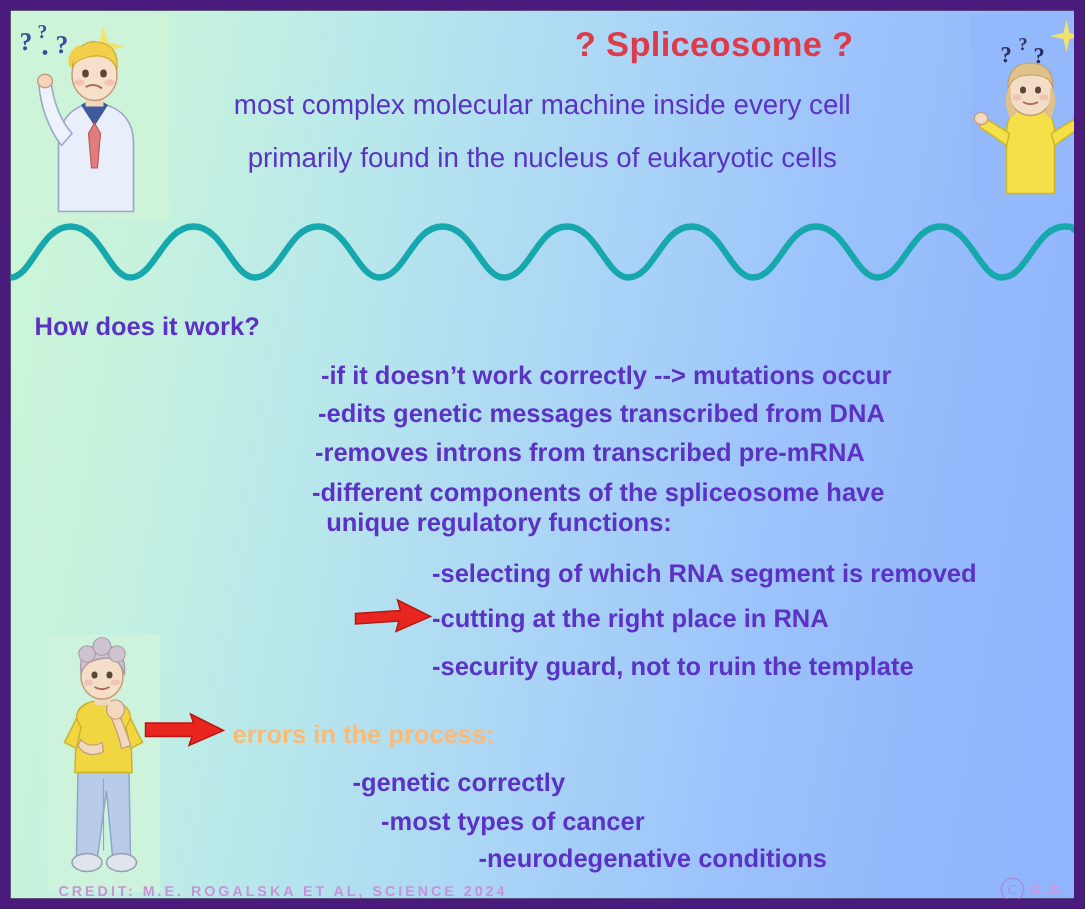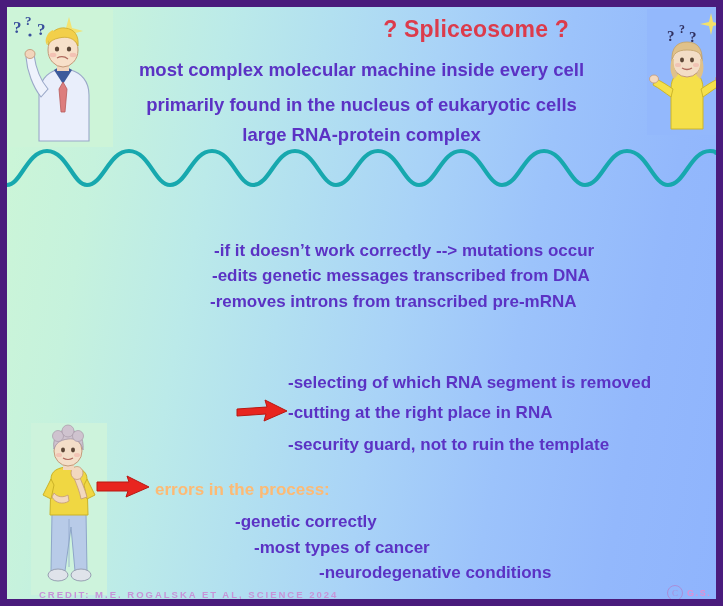--- a/index.html
+++ b/index.html
@@ -51,21 +51,21 @@
     font-weight: bold;
     color: #dc3b4b;
     letter-spacing: .2px;
   }
   .headline {
     position: absolute;
     left: 0;
     width: 709px;
     text-align: center;
     font-size: 18.5px;
-    font-weight: bold;
+    font-weight: normal;
     color: #5b32c4;
   }
   .hl1 { top: 52px; }
   .hl2 { top: 87px; }
   .hl3 { top: 117px; }
 
   .question {
     position: absolute;
     left: 16px;
     top: 201px;
@@ -290,26 +290,28 @@
   </svg>
 
   <svg class="arrow arrow-err" width="56" height="26" viewBox="0 0 56 26">
     <path d="M2,8 L34,8 L32,2 L54,13 L31,23 L33,17 L2,17 Z" fill="#e8251f" stroke="#b81813" stroke-width="1"></path>
   </svg>
 
   <div class="title">? Spliceosome ?</div>
 
   <div class="headline hl1">most complex molecular machine inside every cell</div>
   <div class="headline hl2">primarily found in the nucleus of eukaryotic cells</div>
-  <div class="headline hl3">large RNA-protein complex</div>
-
+
+  <div class="question">How does it work?</div>
 
   <div class="bullet b3">-edits genetic messages transcribed from DNA</div>
   <div class="bullet b2">-if it doesn’t work correctly --&gt; mutations occur</div>
   <div class="bullet b4">-removes introns from transcribed pre-mRNA</div>
+  <div class="bullet b5">-different components of the spliceosome have
+  unique regulatory functions:</div>
 
   <div class="sub s1">-selecting of which RNA segment is removed</div>
   <div class="sub s2">-cutting at the right place in RNA</div>
   <div class="sub s3">-security guard, not to ruin the template</div>
 
   <div class="errors-label">errors in the process:</div>
 
   <div class="disease d1">-genetic correctly</div>
   <div class="disease d2">-most types of cancer</div>
   <div class="disease d3">-neurodegenative conditions</div>

